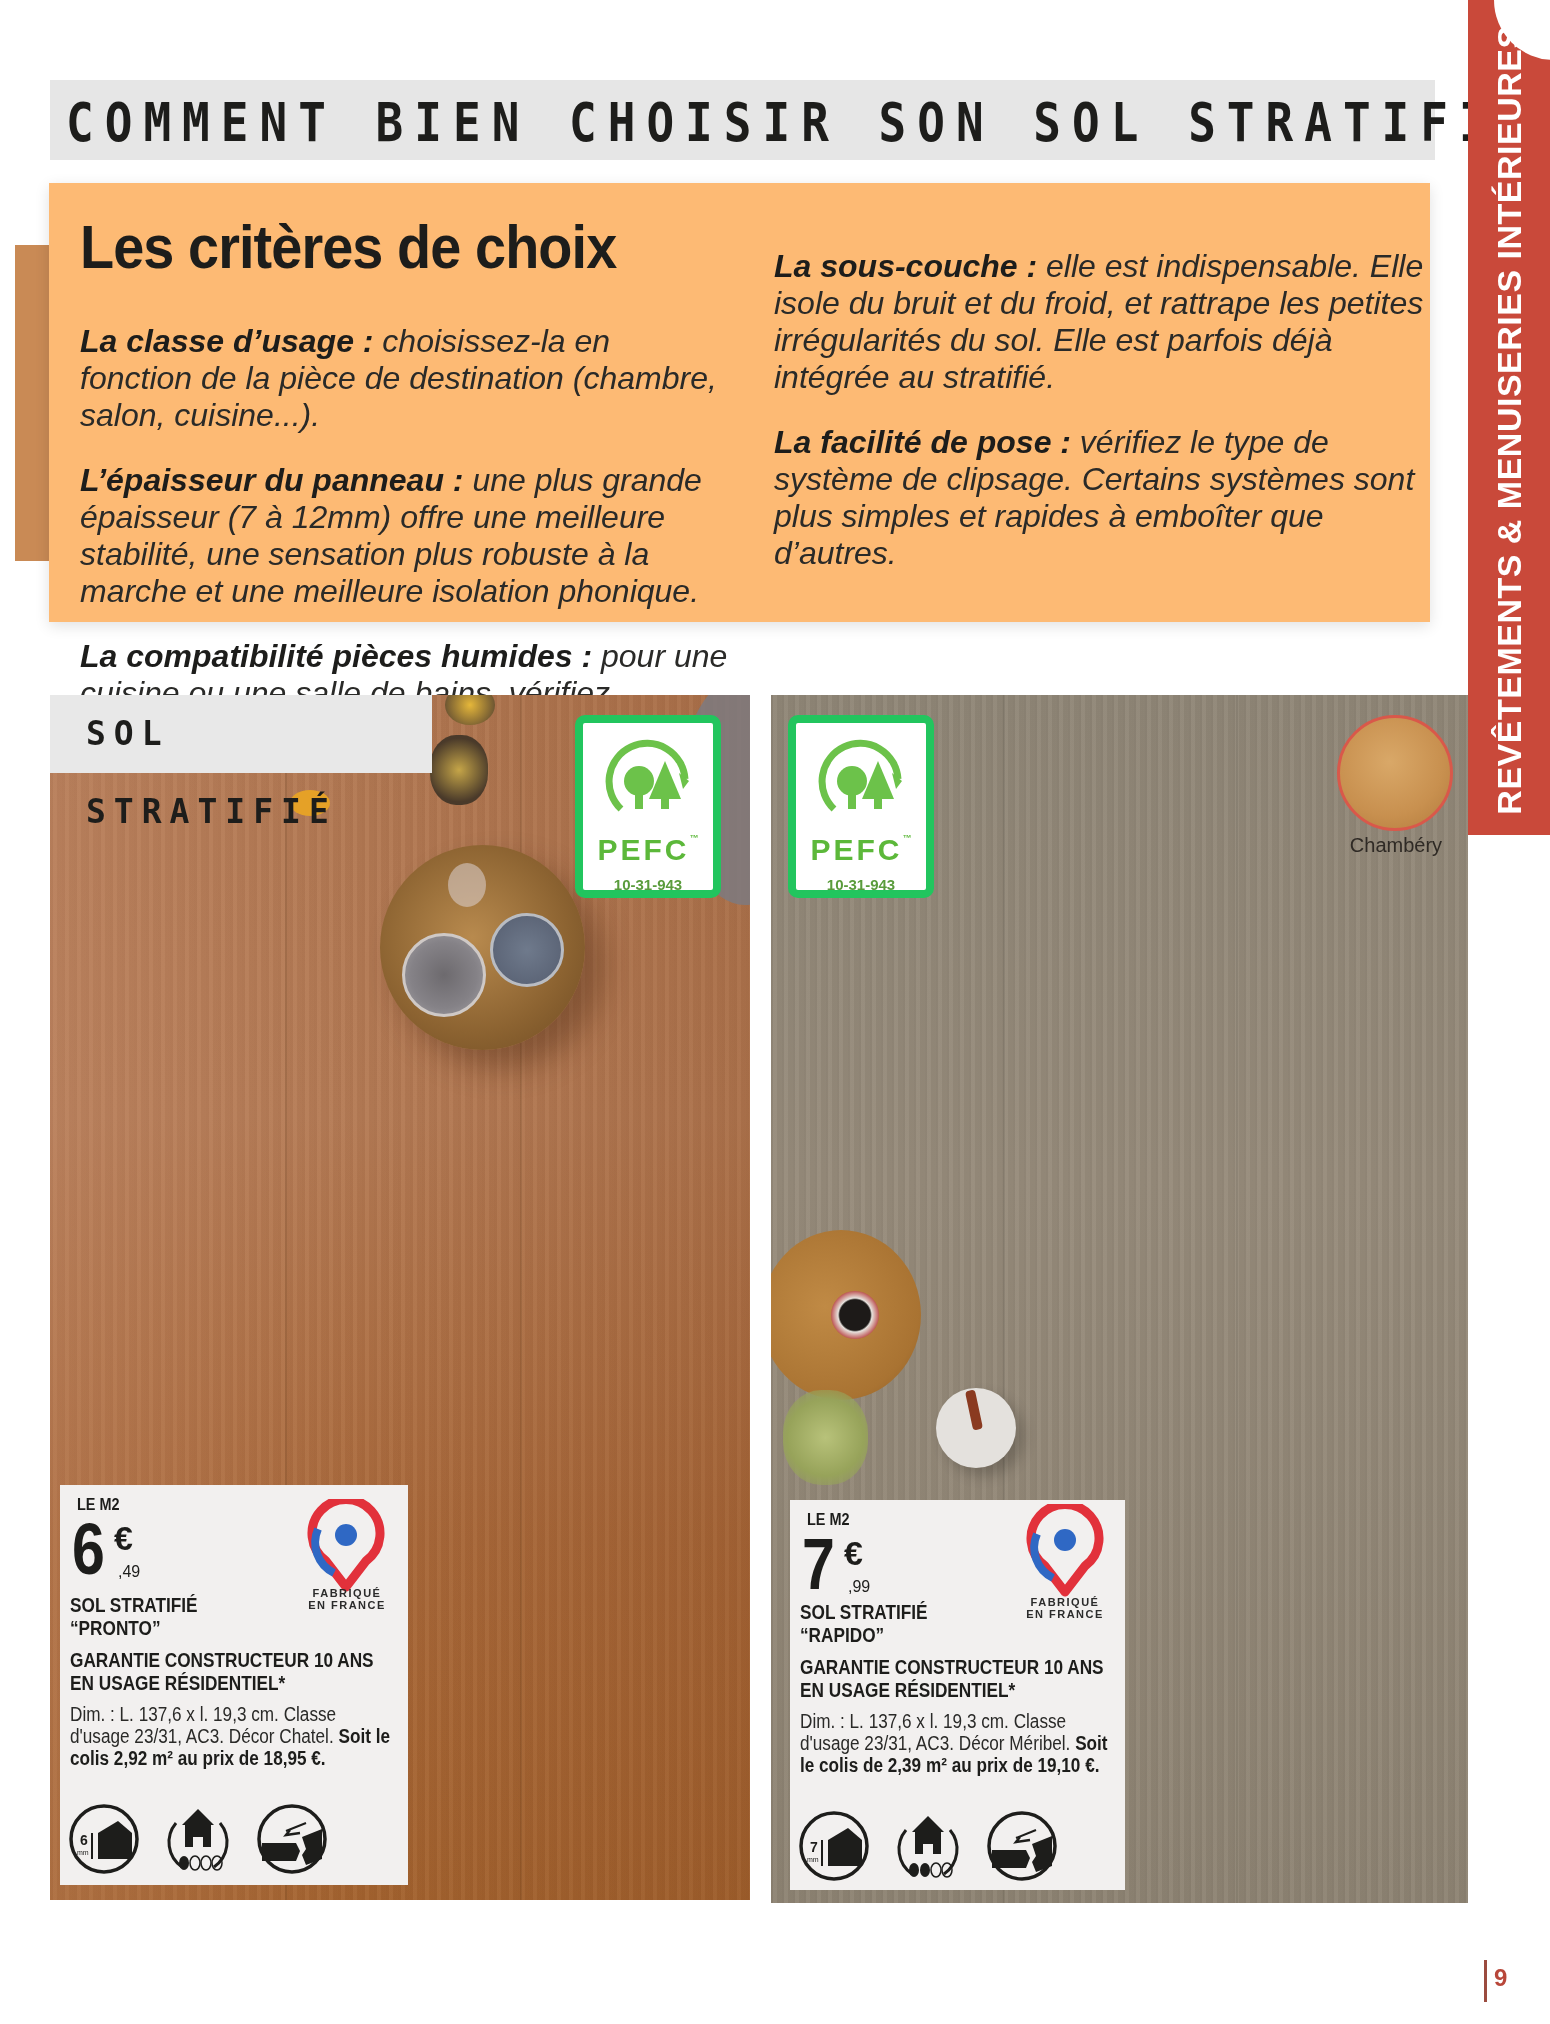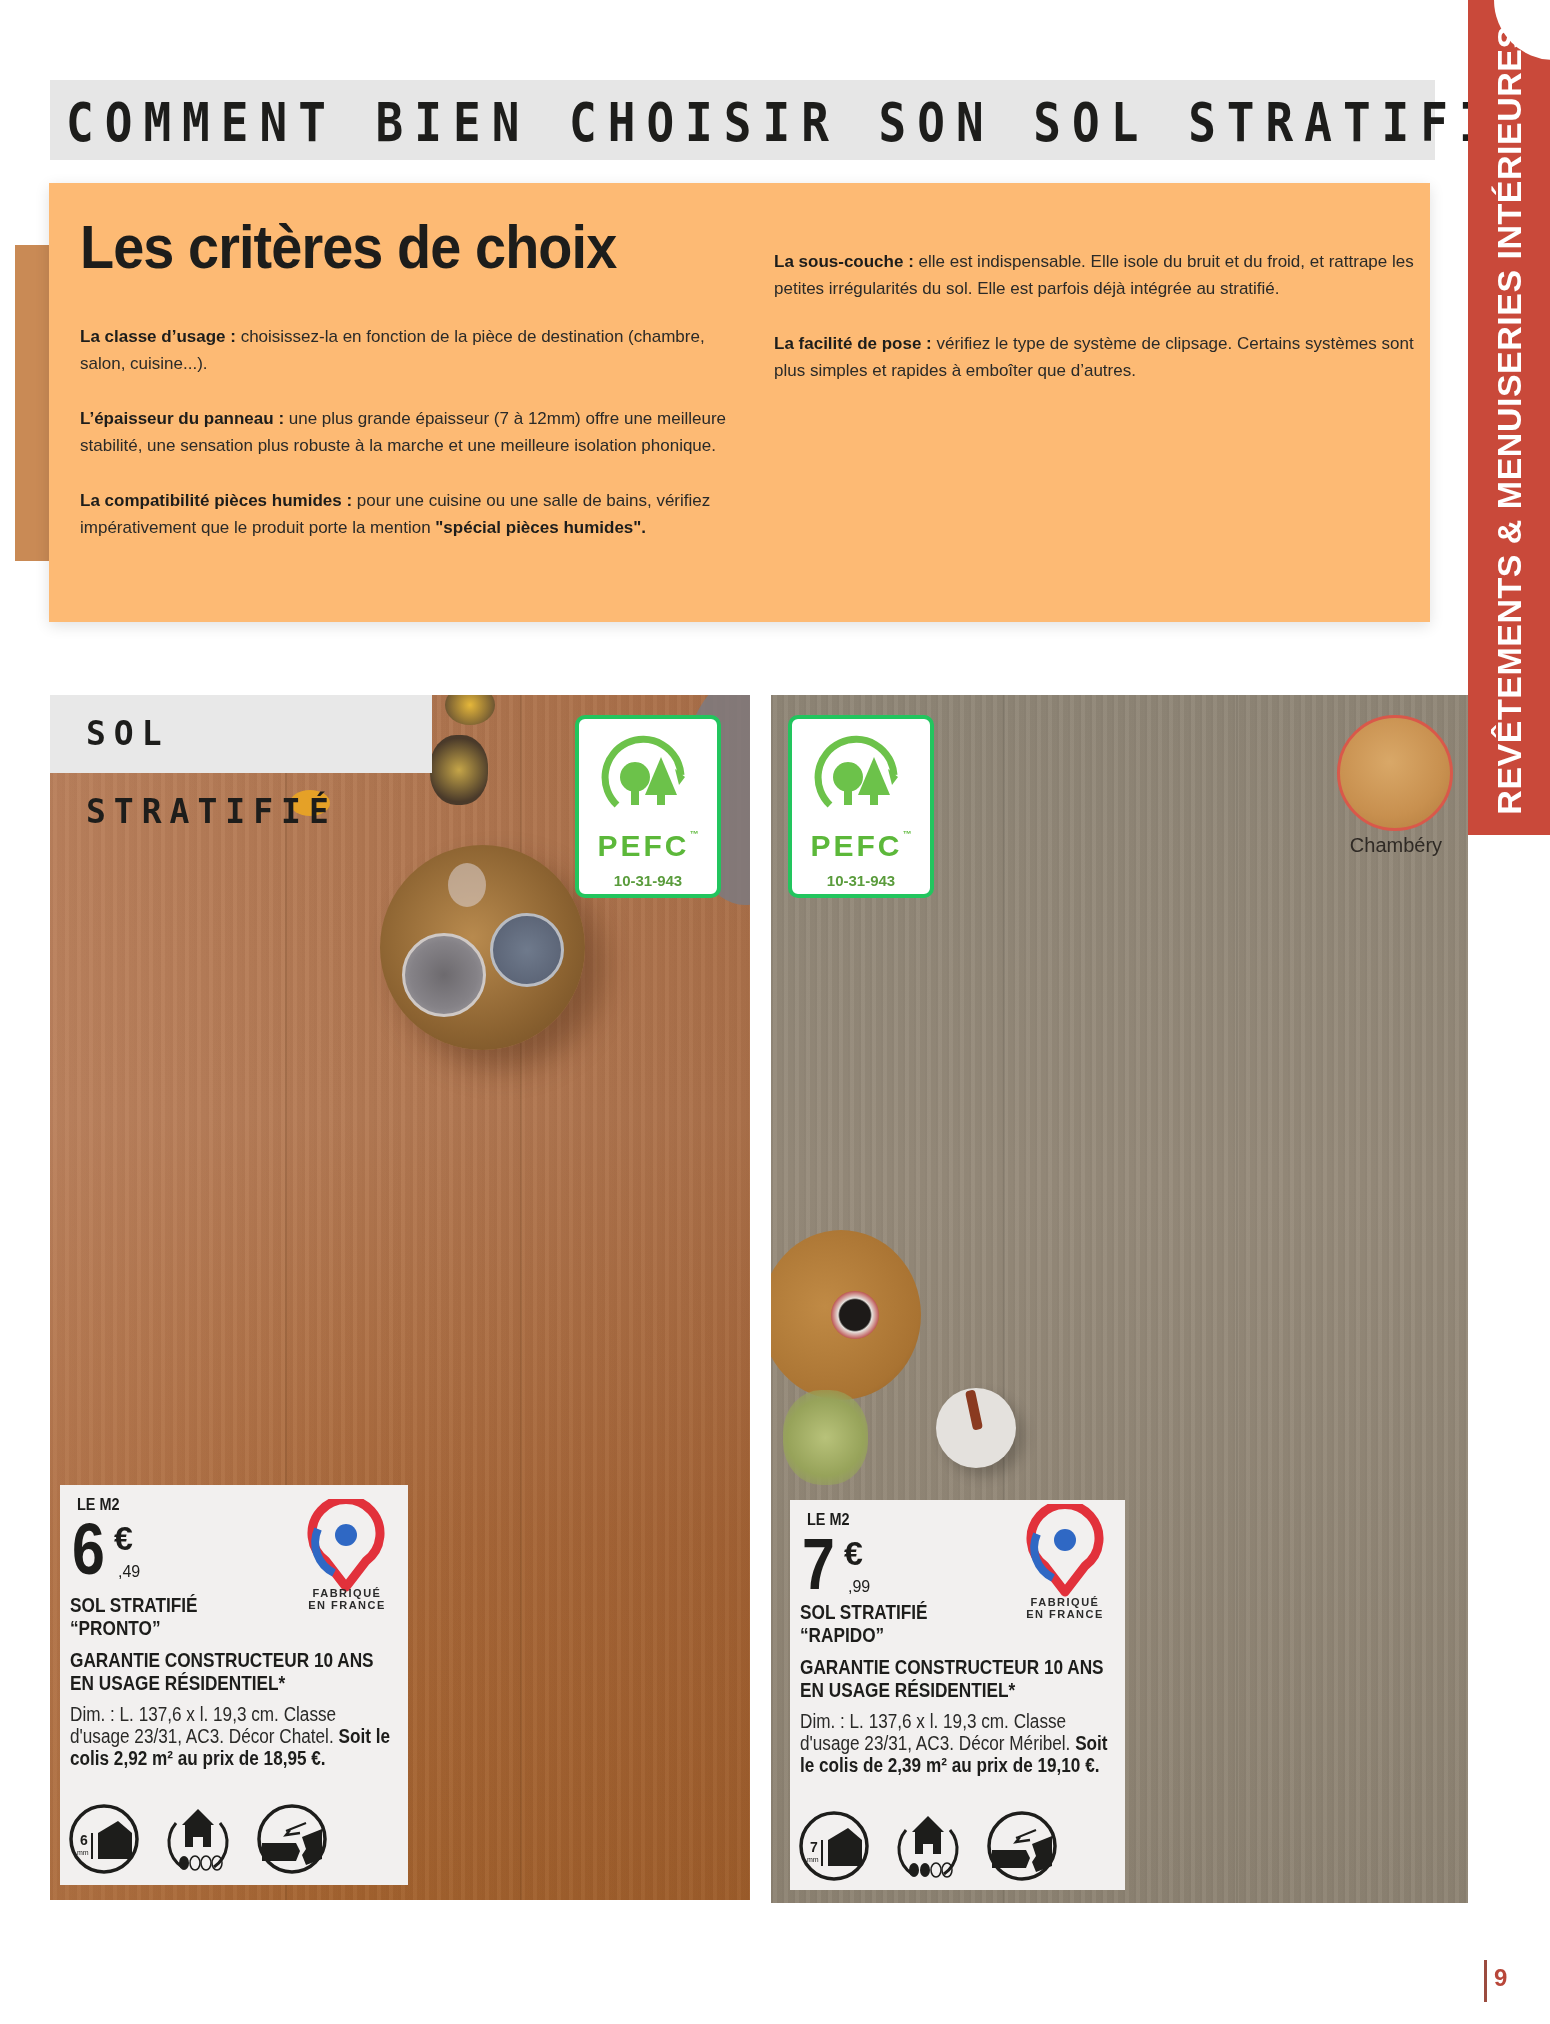--- a/index.html
+++ b/index.html
@@ -14,21 +14,21 @@
      letter-spacing:11px; color:#1d1d1b; white-space:nowrap; transform:scaleY(1.15); transform-origin:left center; }
 
   
   .accent-bar { left:15px; top:245px; width:34px; height:316px; background:#c98a55; }
 
   
   .criteria { left:49px; top:183px; width:1381px; height:439px; background:#fdba74;
       box-shadow: 0 4px 14px rgba(0,0,0,0.12); }
   .criteria-title { position:absolute; left:31px; top:28px; font-size:62px; font-weight:bold;
       letter-spacing:-1px; transform:scaleX(0.9); transform-origin:left top; white-space:nowrap; }
-  .col { position:absolute; font-size:17px; line-height:27px; color:#2a2a28; }
+  .col { position:absolute; font-size:32px; line-height:37px; color:#2a2a28;font-style:italic; }
   .col p { margin:0 0 28px 0; }
   .col b { font-weight:bold; color:#1d1d1b; }
   .col-left { left:31px; top:121px; width:650px;margin-top:19px; }
   .col-right { left:725px; top:65px; width:650px; }
 
   
   .side-tab { left:1468px; top:0; width:82px; height:835px; background:#c9493a; overflow:hidden; }
   .side-cut { position:absolute; left:26px; top:-60px; width:120px; height:120px; border-radius:50%;
       background:#ffffff; }
   .side-label { position:absolute; left:41px; top:420px; transform:translate(-50%,-50%) rotate(-90deg);
@@ -70,21 +70,21 @@
 
   .tray-2 { left:-10px; top:535px; width:160px; height:170px;
      background: radial-gradient(circle at 40% 45%, #c08a45 0%, #a97332 70%, #8a5a22 100%); }
   .mug-2 { left:60px; top:596px; width:48px; height:48px; border-radius:50%;
      background: radial-gradient(circle, #1d1a18 0%, #1d1a18 45%, #e7e2dd 50%, #b53a3a 75%); }
   .jar-2 { left:165px; top:693px; width:80px; height:80px; border-radius:50%; background:#e4e1dd; box-shadow: 8px 8px 14px rgba(0,0,0,0.2); }
   .jar-strap { left:198px; top:695px; width:10px; height:40px; background:#8a3a20; border-radius:4px; transform:rotate(-12deg); }
   .plant { left:12px; top:695px; width:85px; height:95px; border-radius:45%; background:radial-gradient(circle, #b8c27a 0%, #97a35a 60%, rgba(140,150,90,0) 100%); }
 
   
-  .pefc { width:146px; height:183px; background:#ffffff; border:4px solid #22c55e; border-radius:10px; box-sizing:border-box; }
+  .pefc { width:146px; height:183px; background:#ffffff; border:8px solid #22c55e; border-radius:10px; box-sizing:border-box; }
   .pefc-1 { left:575px; top:715px; }
   .pefc-2 { left:788px; top:715px; }
   .pefc svg { position:absolute; left:20px; top:16px; }
   .pefc-word { position:absolute; left:0; width:100%; top:110px; text-align:center; color:#5cb83a;
      font-weight:bold; font-size:30px; letter-spacing:3px; }
   .pefc-tm { font-size:9px; vertical-align:top; letter-spacing:0; }
   .pefc-code { position:absolute; left:0; width:100%; top:153px; text-align:center; color:#5a9c3c;
      font-weight:bold; font-size:15px; }
 
   

